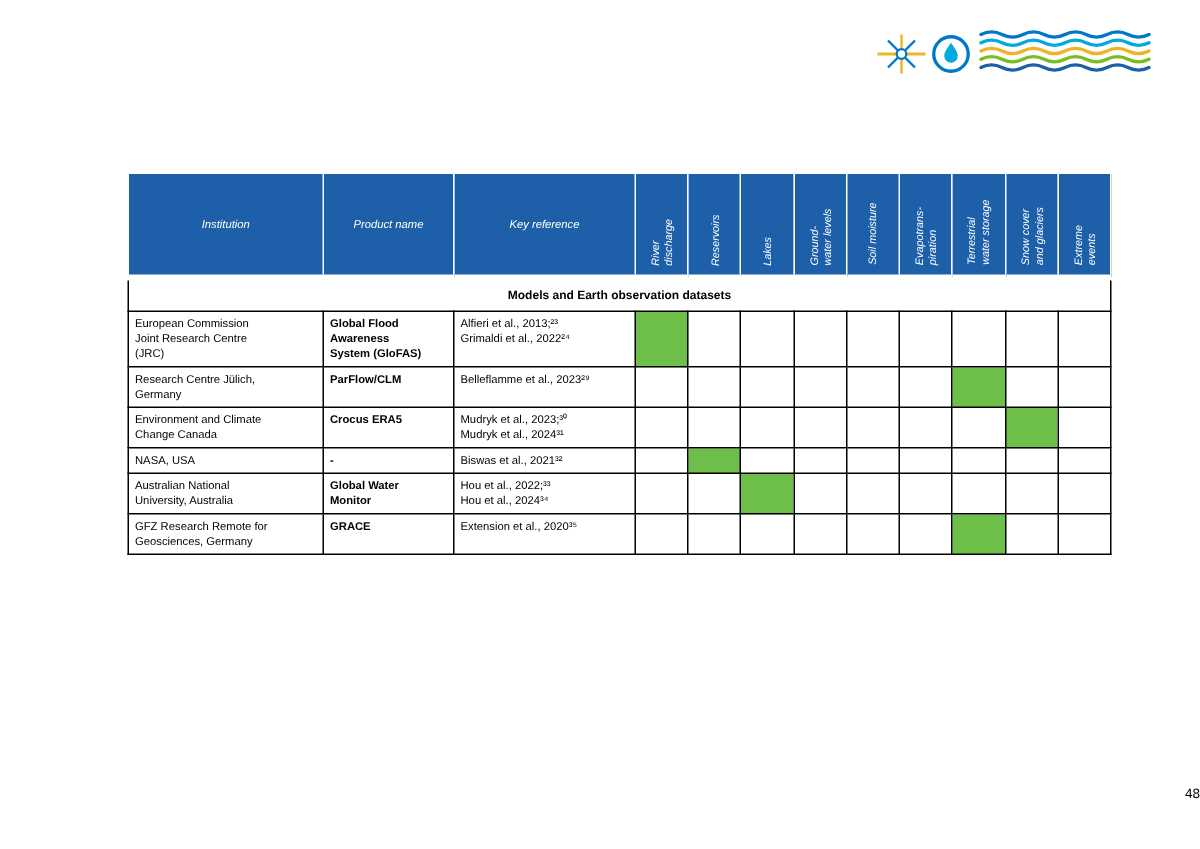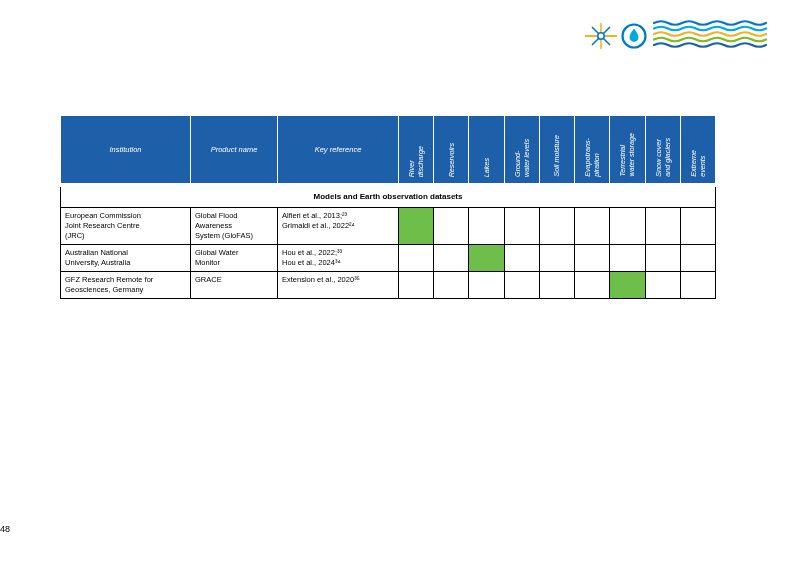--- a/index.html
+++ b/index.html
@@ -5,44 +5,44 @@
   :root{
     --blue:#1d5fa8;
     --green:#6dbf4a;
   }
   html,body{margin:0;padding:0;}
   body{
     width:800px;height:566px;position:relative;background:#ffffff;
     font-family:"Liberation Sans",sans-serif;color:#000;overflow:hidden;
   }
   .brand{position:absolute;top:14px;right:26px;}
-  .table-wrap{position:absolute;left:60px;top:115px;width:656px;}
+  .table-wrap{position:absolute;left:85px;top:115px;width:656px;}
   table{width:656px;table-layout:fixed;border-collapse:collapse;}
   th{
     background:var(--blue);color:#fff;font-style:italic;font-weight:normal;
     font-size:7.5px;border:1px solid #fff;border-bottom:4px solid #fff;height:62px;
   }
   th.htext{vertical-align:middle;text-align:center;}
   th.hrot{vertical-align:bottom;text-align:center;padding-bottom:4px;}
   .rot{
     display:inline-block;writing-mode:vertical-rl;transform:rotate(180deg);
     white-space:pre-line;line-height:9px;font-size:7.2px;text-align:left;
   }
   td{
     border:1px solid #000;font-size:7.5px;line-height:10px;
     padding:3px 4px;vertical-align:top;white-space:pre-line;background:#fff;
   }
   td.section{
     text-align:center;font-weight:bold;font-size:8px;padding:5px 9px;white-space:normal;
   }
-  td.product{font-weight:normal;}
+  td.product{font-weight:bold;}
   td.mcell{padding:0;}
   td.mcell.marked{background:var(--green);}
   .pagenum{
-    position:absolute;left:0;right:0;bottom:32px;text-align:left;
+    position:absolute;left:0;right:0;bottom:32px;text-align:right;
     font-size:9px;color:#000;
   }
 </style>
 </head>
 <body>
 
 <svg class="brand" width="190" height="44" viewBox="0 0 190 44">
   <g>
     <line x1="1" y1="22" x2="33" y2="22" stroke="#f0b323" stroke-width="2"></line>
     <line x1="17" y1="9" x2="17" y2="35" stroke="#f0b323" stroke-width="1.6"></line>
@@ -120,20 +120,65 @@
           <td class="mcell"></td>
           <td class="mcell"></td>
           <td class="mcell"></td>
           <td class="mcell"></td>
           <td class="mcell"></td>
           <td class="mcell"></td>
           <td class="mcell"></td>
           <td class="mcell"></td>
         </tr>
         <tr>
+          <td class="inst">Research Centre Jülich,
+Germany</td>
+          <td class="product">ParFlow/CLM</td>
+          <td class="ref">Belleflamme et al., 2023²⁹</td>
+          <td class="mcell"></td>
+          <td class="mcell"></td>
+          <td class="mcell"></td>
+          <td class="mcell"></td>
+          <td class="mcell"></td>
+          <td class="mcell"></td>
+          <td class="mcell marked"></td>
+          <td class="mcell"></td>
+          <td class="mcell"></td>
+        </tr>
+        <tr>
+          <td class="inst">Environment and Climate
+Change Canada</td>
+          <td class="product">Crocus ERA5</td>
+          <td class="ref">Mudryk et al., 2023;³⁰
+Mudryk et al., 2024³¹</td>
+          <td class="mcell"></td>
+          <td class="mcell"></td>
+          <td class="mcell"></td>
+          <td class="mcell"></td>
+          <td class="mcell"></td>
+          <td class="mcell"></td>
+          <td class="mcell"></td>
+          <td class="mcell marked"></td>
+          <td class="mcell"></td>
+        </tr>
+        <tr>
+          <td class="inst">NASA, USA</td>
+          <td class="product">-</td>
+          <td class="ref">Biswas et al., 2021³²</td>
+          <td class="mcell"></td>
+          <td class="mcell marked"></td>
+          <td class="mcell"></td>
+          <td class="mcell"></td>
+          <td class="mcell"></td>
+          <td class="mcell"></td>
+          <td class="mcell"></td>
+          <td class="mcell"></td>
+          <td class="mcell"></td>
+        </tr>
+        <tr>
           <td class="inst">Australian National
 University, Australia</td>
           <td class="product">Global Water
 Monitor</td>
           <td class="ref">Hou et al., 2022;³³
 Hou et al., 2024³⁴</td>
           <td class="mcell"></td>
           <td class="mcell"></td>
           <td class="mcell marked"></td>
           <td class="mcell"></td>

